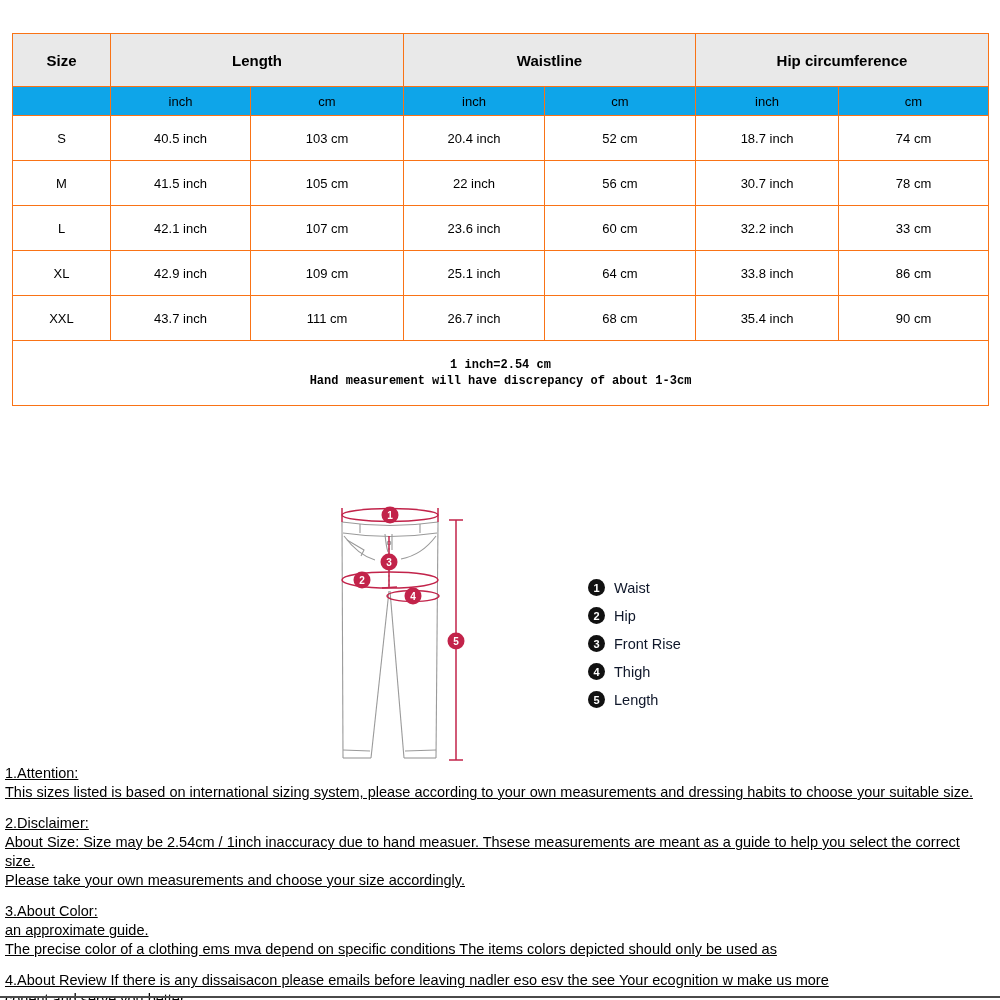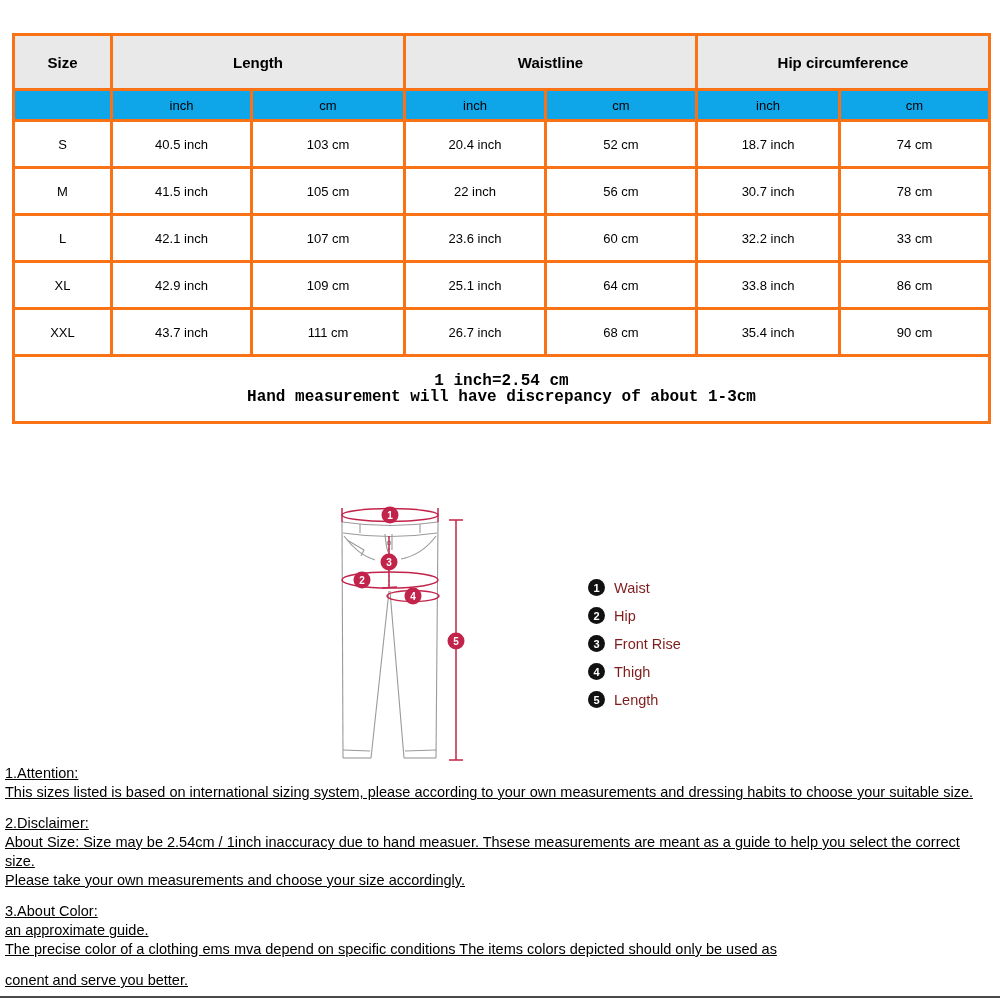--- a/index.html
+++ b/index.html
@@ -8,42 +8,42 @@
     background:#ffffff;color:#000;
     font-family:"Liberation Sans", sans-serif;
   }
   
   .size-table{
     position:absolute;left:12px;top:33px;width:976px;
     border-collapse:collapse;table-layout:fixed;
     font-size:13px;color:#000;
   }
   .size-table th,.size-table td{
-    border:3px solid #f97316;text-align:center;vertical-align:middle;padding:0;
+    border:1px solid #f97316;text-align:center;vertical-align:middle;padding:0;
   }
   .size-table tr.group-row th{height:52px;background:#e9e9e9;font-size:15px;font-weight:bold;}
   .size-table tr.sub-row th{height:28px;background:#0ea5e9;font-size:13px;font-weight:normal;}
   .size-table tbody td{height:44px;background:#fff;}
   .size-table .note-cell{
     height:64px;background:#fff;
-    font-family:"Liberation Mono", monospace;font-weight:bold;font-size:16px;line-height:16px;
+    font-family:"Liberation Mono", monospace;font-weight:bold;font-size:12px;line-height:16px;
   }
   
   .pants-svg{position:absolute;left:330px;top:498px;width:140px;height:270px;}
   .legend{
     position:absolute;left:588px;top:579px;
     display:flex;flex-direction:column;gap:11px;
   }
   .legend-item{display:flex;align-items:center;gap:9px;height:17px;}
   .legend-num{
     width:17px;height:17px;border-radius:50%;background:#111;color:#fff;
     font-size:11px;font-weight:bold;display:flex;align-items:center;justify-content:center;
     flex:0 0 17px;
   }
-  .legend-label{font-size:14.5px;color:#7f1d1d;}
+  .legend-label{font-size:14.5px;color:#0f172a;}
   
   .notes{position:absolute;left:5px;top:764px;width:988px;font-size:14.5px;line-height:19px;color:#000;}
   .note-section{margin-bottom:12px;text-decoration:underline;}
   
   .bottom-rule{position:absolute;left:0;top:996px;width:1000px;height:2px;background:#4a4a4a;}
 </style>
 </head>
 <body>
 
 <table class="size-table">
@@ -236,17 +236,18 @@
       <div>2.Disclaimer:</div>
       <div>About Size: Size may be 2.54cm / 1inch inaccuracy due to hand measuer. Thsese measurements are meant as a guide to help you select the correct size.</div>
       <div>Please take your own measurements and choose your size accordingly.</div>
     </div>
     <div class="note-section">
       <div>3.About Color:</div>
       <div>an approximate guide.</div>
       <div>The precise color of a clothing ems mva depend on specific conditions The items colors depicted should only be used as</div>
     </div>
     <div class="note-section">
+      <div>4.About Review If there is any dissaisacon please emails before leaving nadler eso esv the see Your ecognition w make us more</div>
       <div>conent and serve you better.</div>
     </div>
   </div>
 
 <div class="bottom-rule"></div>
 
 </body></html>

